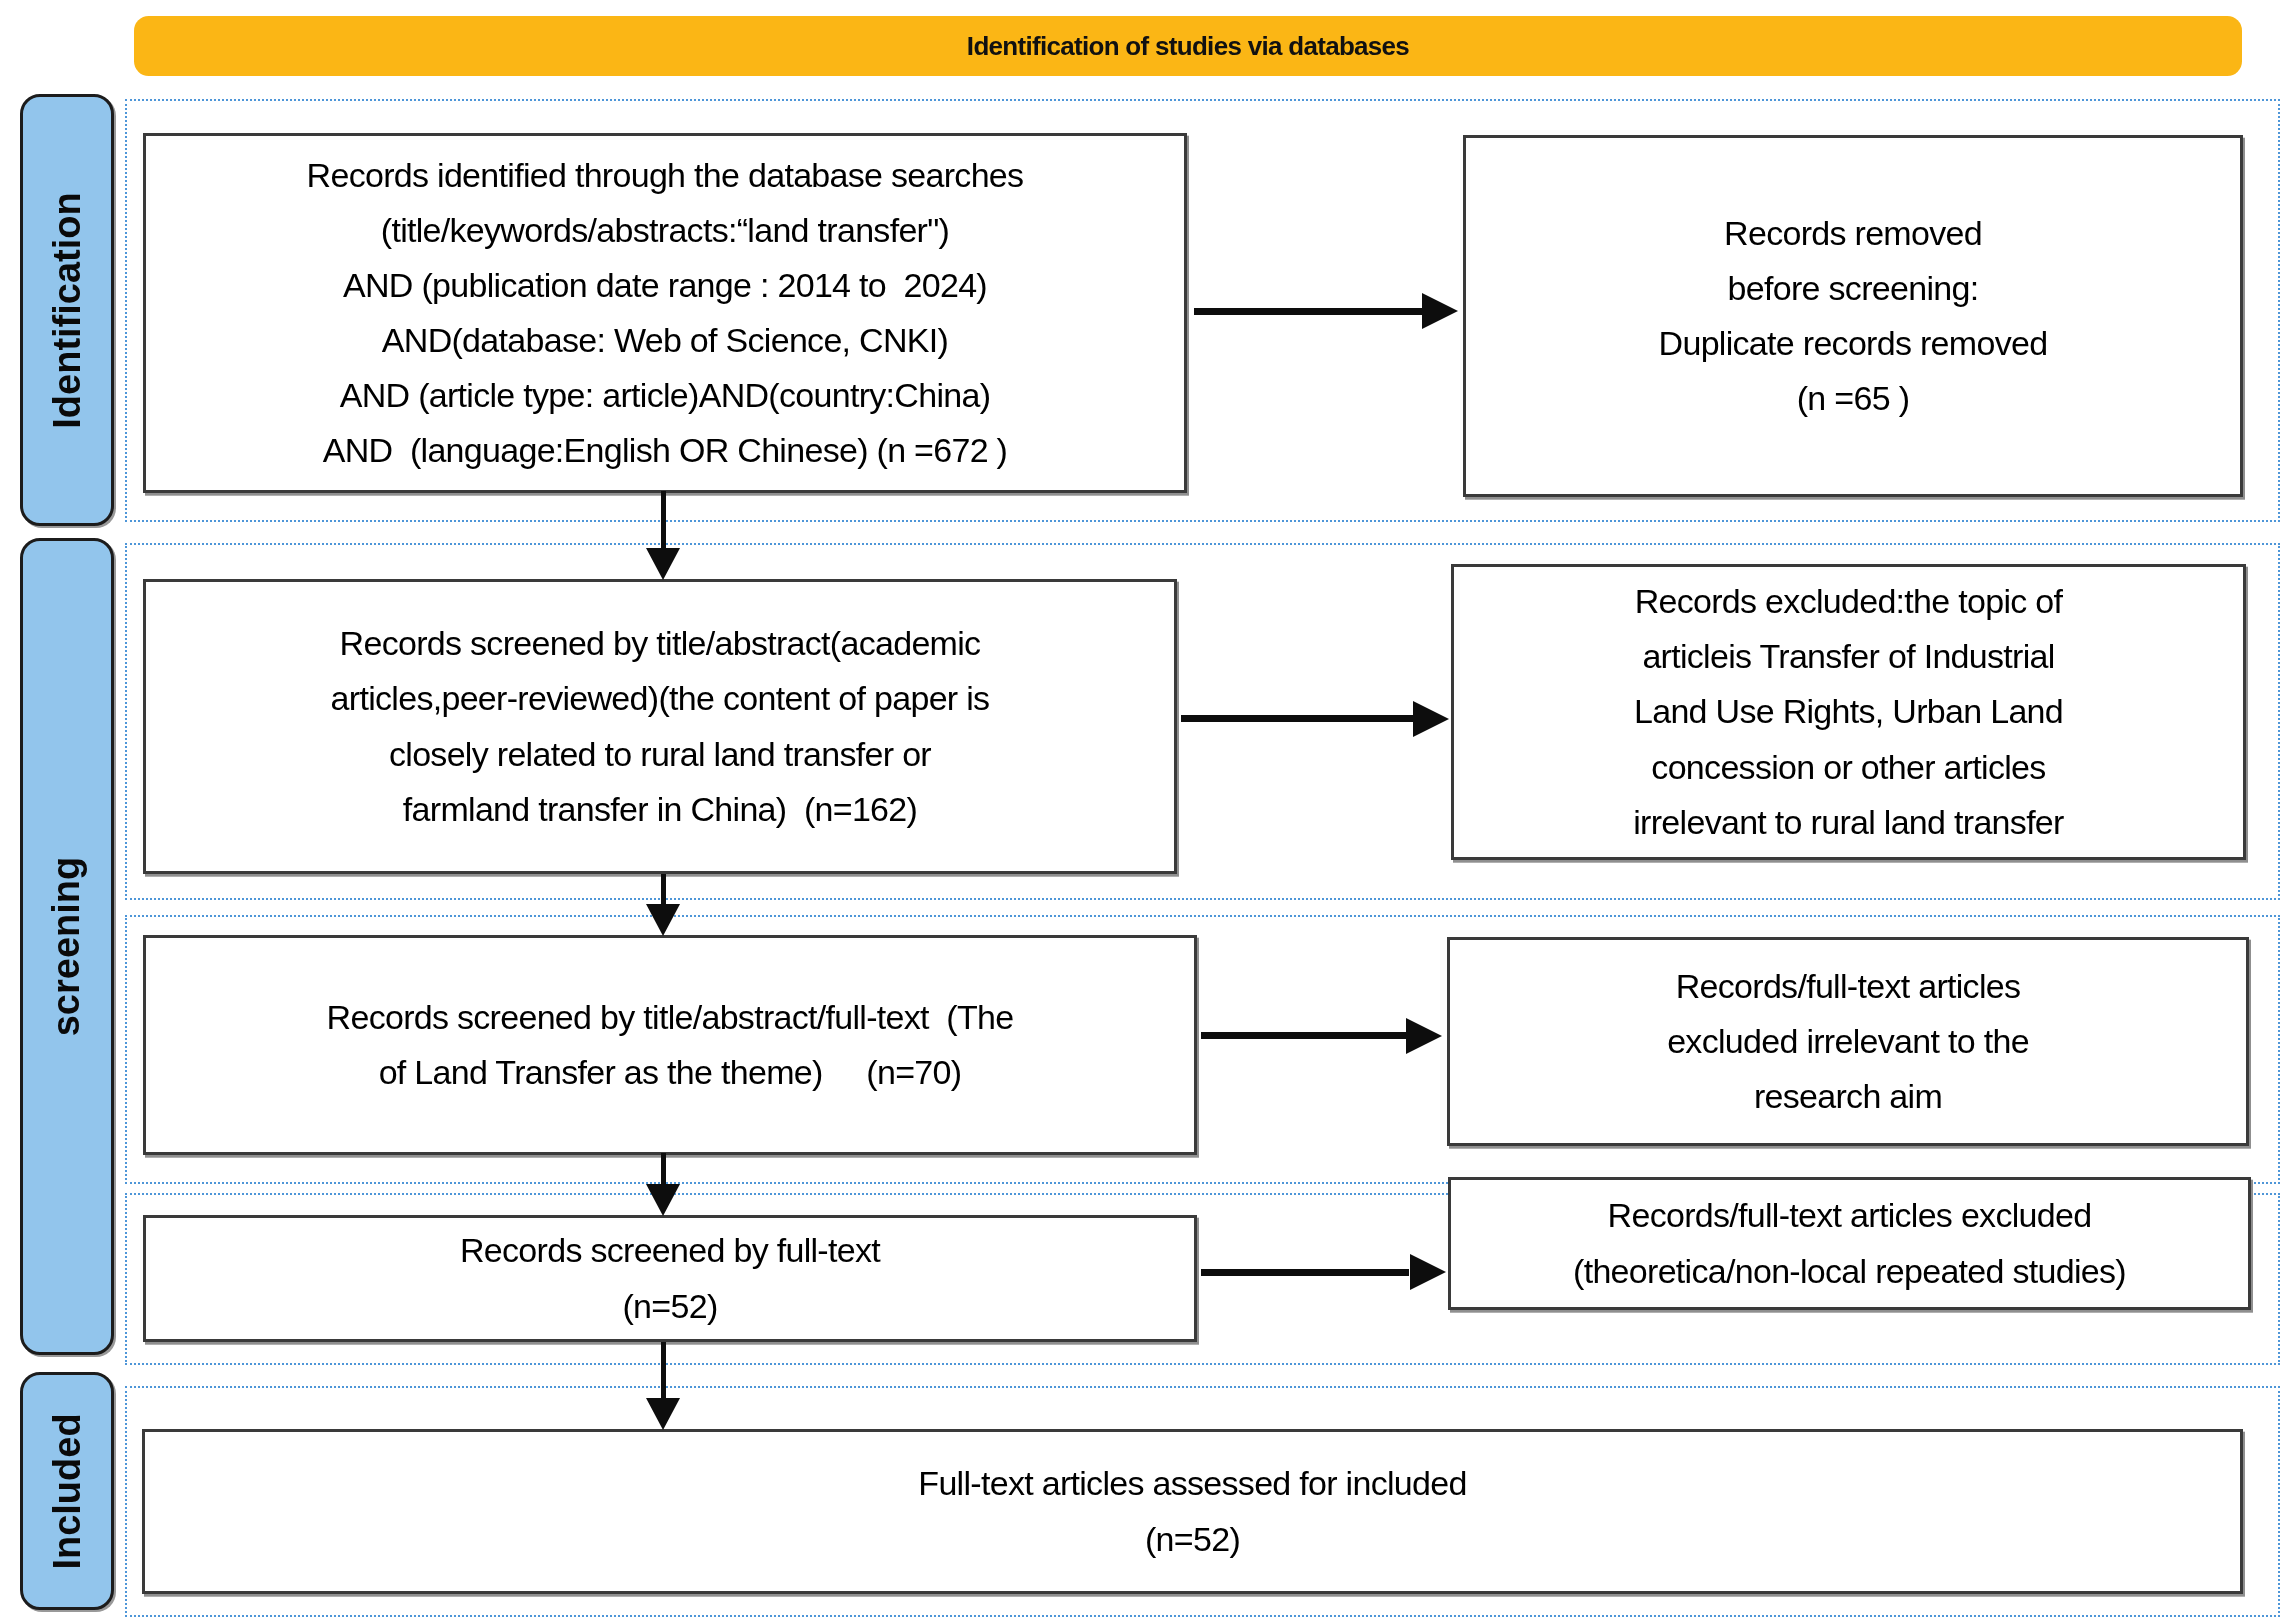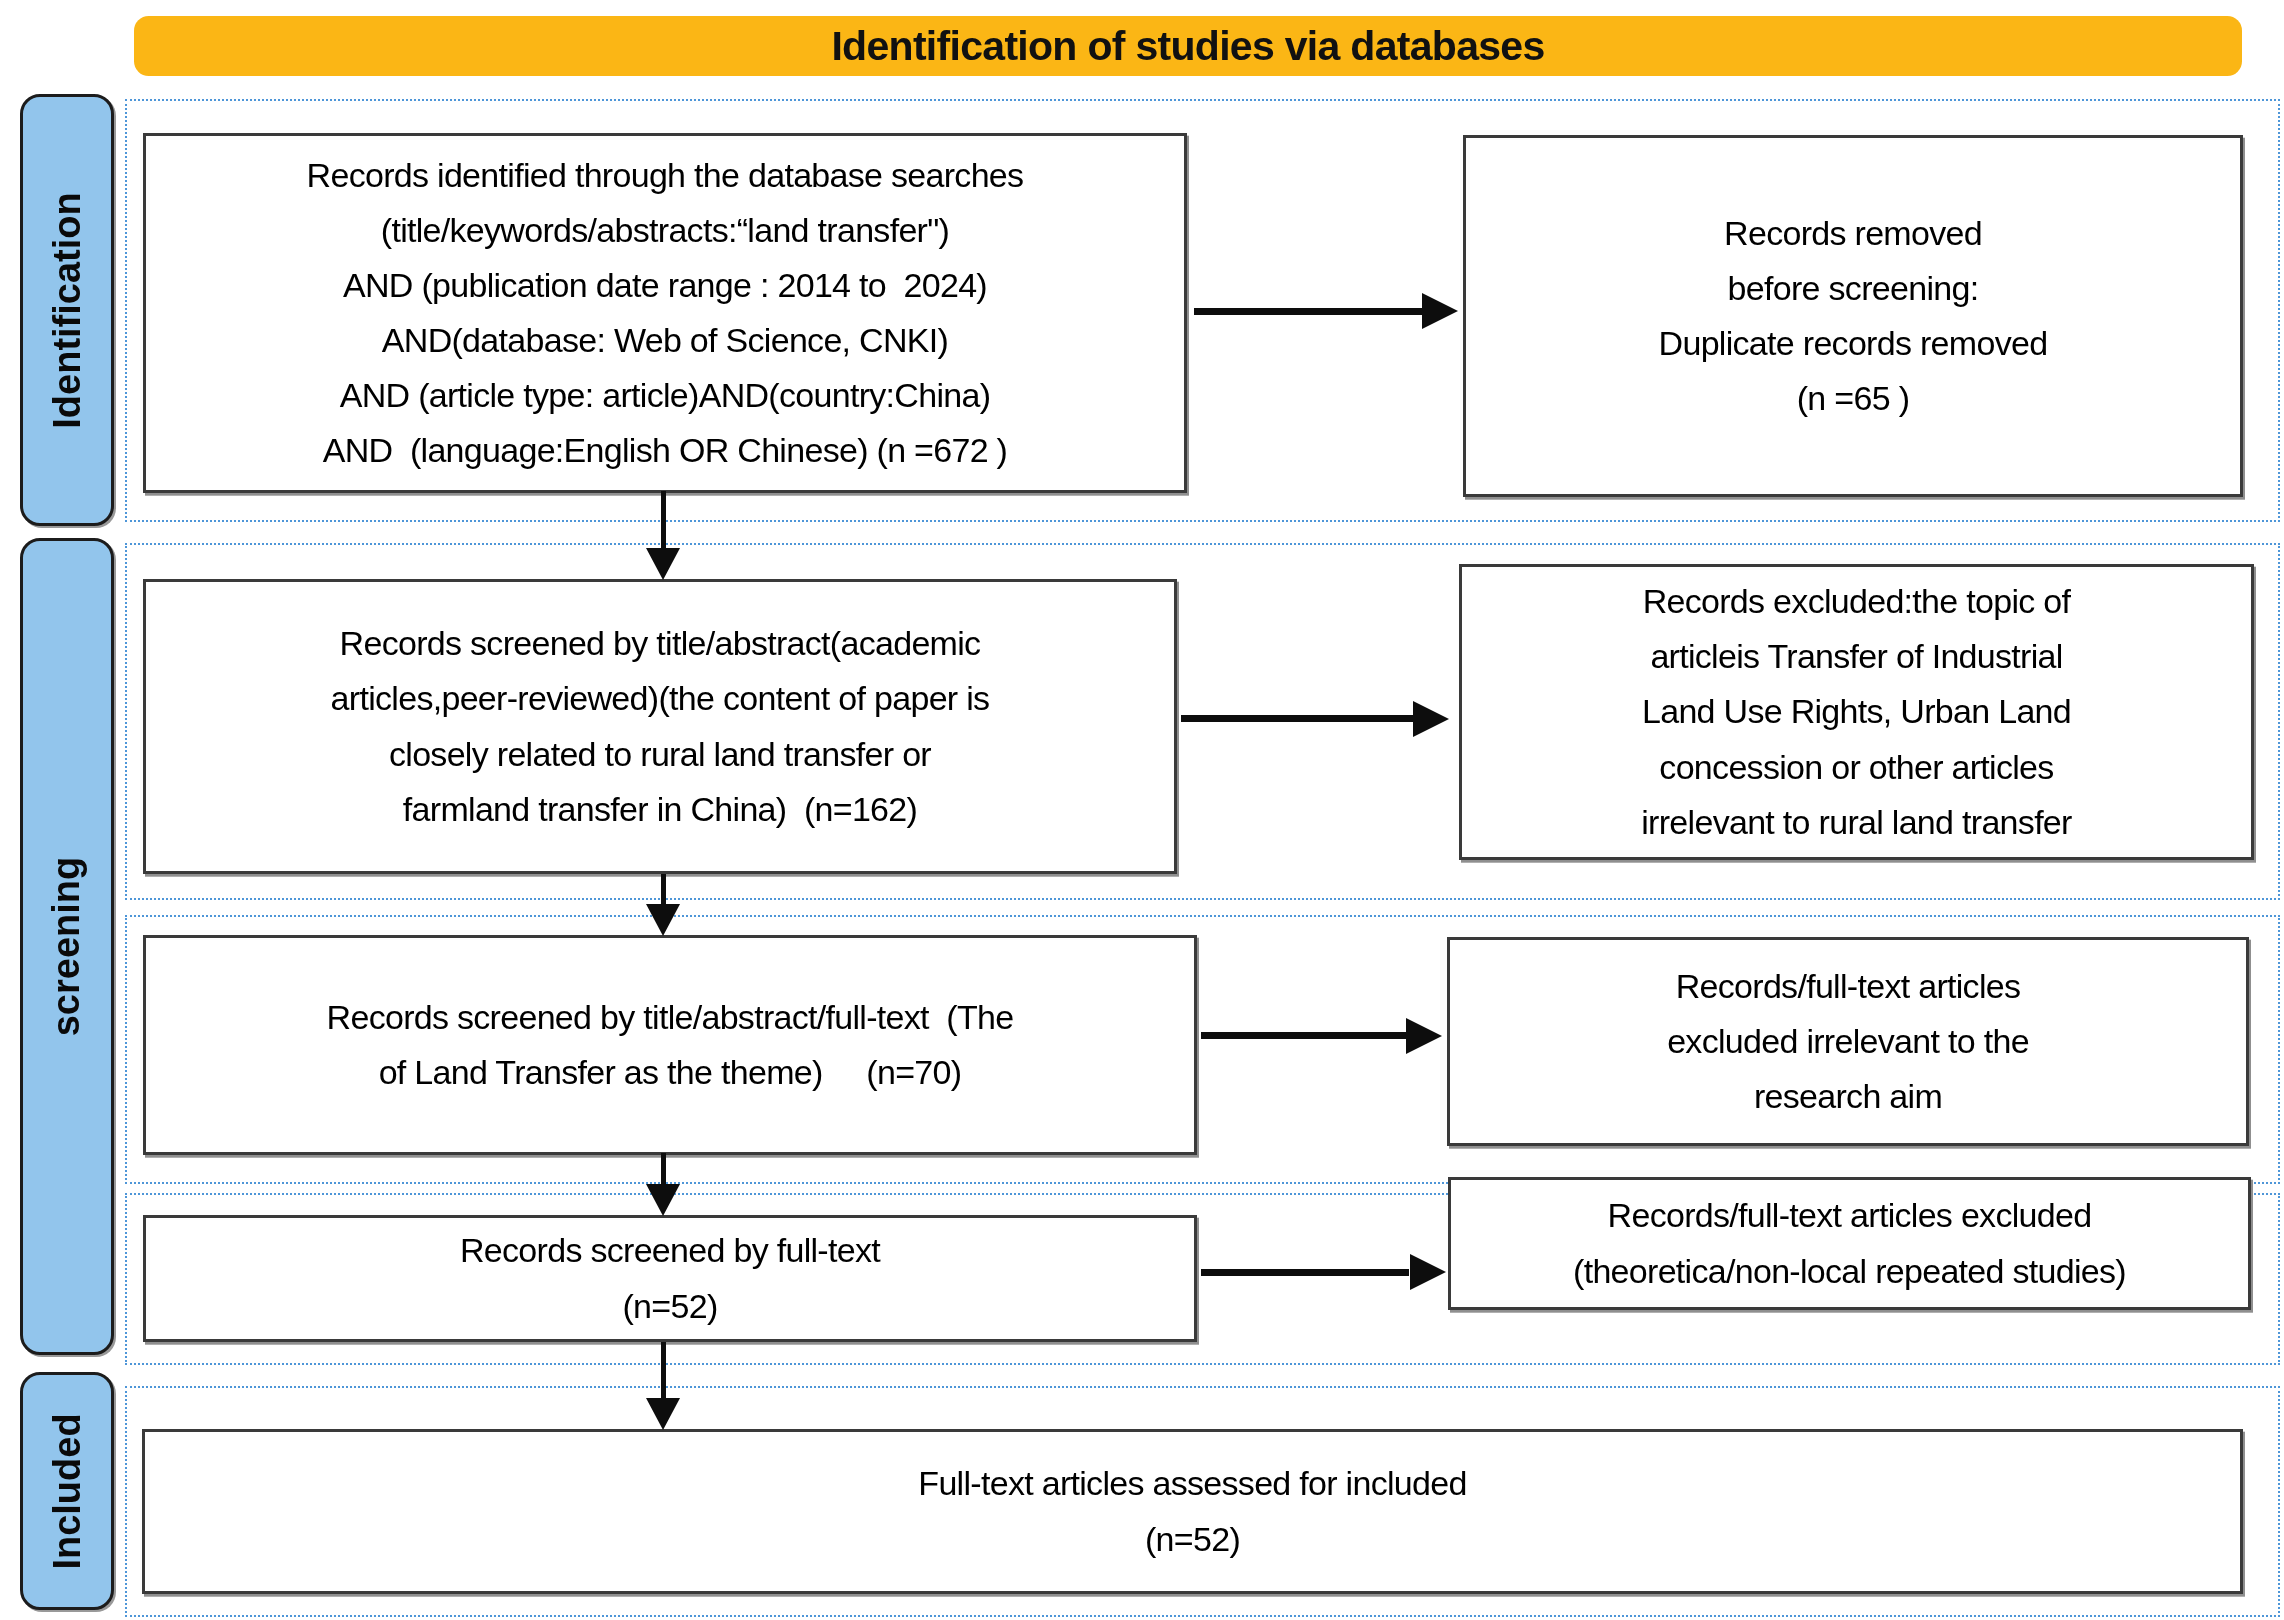--- a/index.html
+++ b/index.html
@@ -5,21 +5,21 @@
   html,body{margin:0;padding:0;background:#ffffff;}
   .canvas{
     position:relative;width:2284px;height:1620px;background:#ffffff;
     font-family:"Liberation Sans", sans-serif;color:#000;overflow:hidden;
   }
   
   .banner{
     position:absolute;left:134px;top:16px;width:2108px;height:60px;
     background:#FBB615;border-radius:14.7px;
     display:flex;align-items:center;justify-content:center;
-    font-size:41px;font-weight:bold;color:#111;letter-spacing:-0.7px;
+    font-size:26px;font-weight:bold;color:#111;letter-spacing:-0.7px;
   }
   
   .tab{
     position:absolute;left:20px;width:88px;background:#92C5EC;
     border:3.4px solid #1c1c1c;border-radius:20px;
     box-shadow:2px 2px 0 rgba(70,70,70,0.55);
     display:flex;align-items:center;justify-content:center;
   }
   .tab span{
     transform:rotate(-90deg);white-space:pre;
@@ -43,21 +43,21 @@
     position:absolute;background:#ffffff;border:3.4px solid #3a3a3a;
     box-shadow:2px 2.7px 0 #8f8f8f;
     display:flex;flex-direction:column;align-items:center;justify-content:center;
     font-size:34px;line-height:1.62;letter-spacing:-0.7px;text-align:center;
     padding:5.4px 9.4px;box-sizing:border-box;
   }
   .fbox .ln{white-space:pre;}
   .b-identified{left:143px;top:133px;width:1044px;height:360px;}
   .b-removed{left:1463px;top:135px;width:780px;height:362px;}
   .b-screen1{left:143px;top:579px;width:1034px;height:295px;}
-  .b-excl1{left:1451px;top:564px;width:795px;height:296px;margin-left:8px;}
+  .b-excl1{left:1451px;top:564px;width:795px;height:296px;}
   .b-screen2{left:143px;top:935px;width:1054px;height:220px;}
   .b-excl2{left:1447px;top:937px;width:802px;height:209px;}
   .b-screen3{left:143px;top:1215px;width:1054px;height:127px;}
   .b-excl3{left:1448px;top:1177px;width:803px;height:133px;}
   .b-included{left:142px;top:1429px;width:2101px;height:165px;}
   
   .shaft-h{position:absolute;height:6.7px;background:#0d0d0d;}
   .head-right{
     position:absolute;width:0;height:0;
     border-top:18px solid transparent;border-bottom:18px solid transparent;

